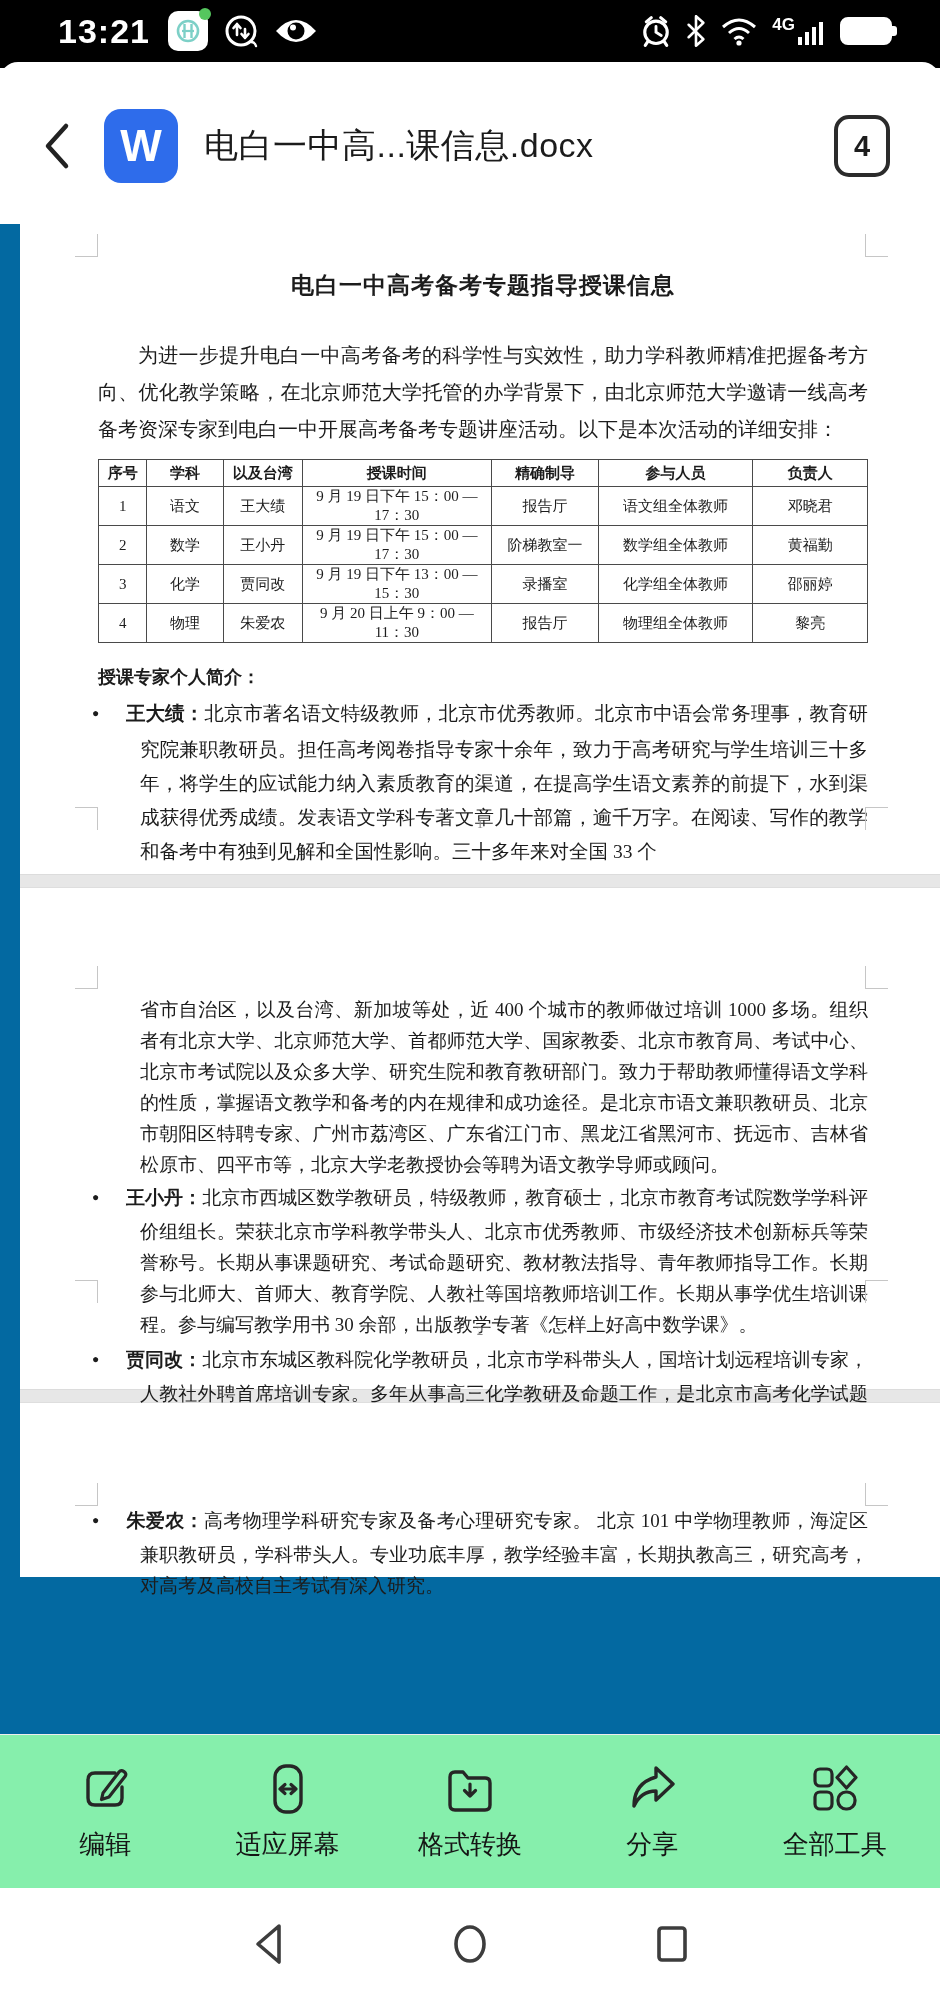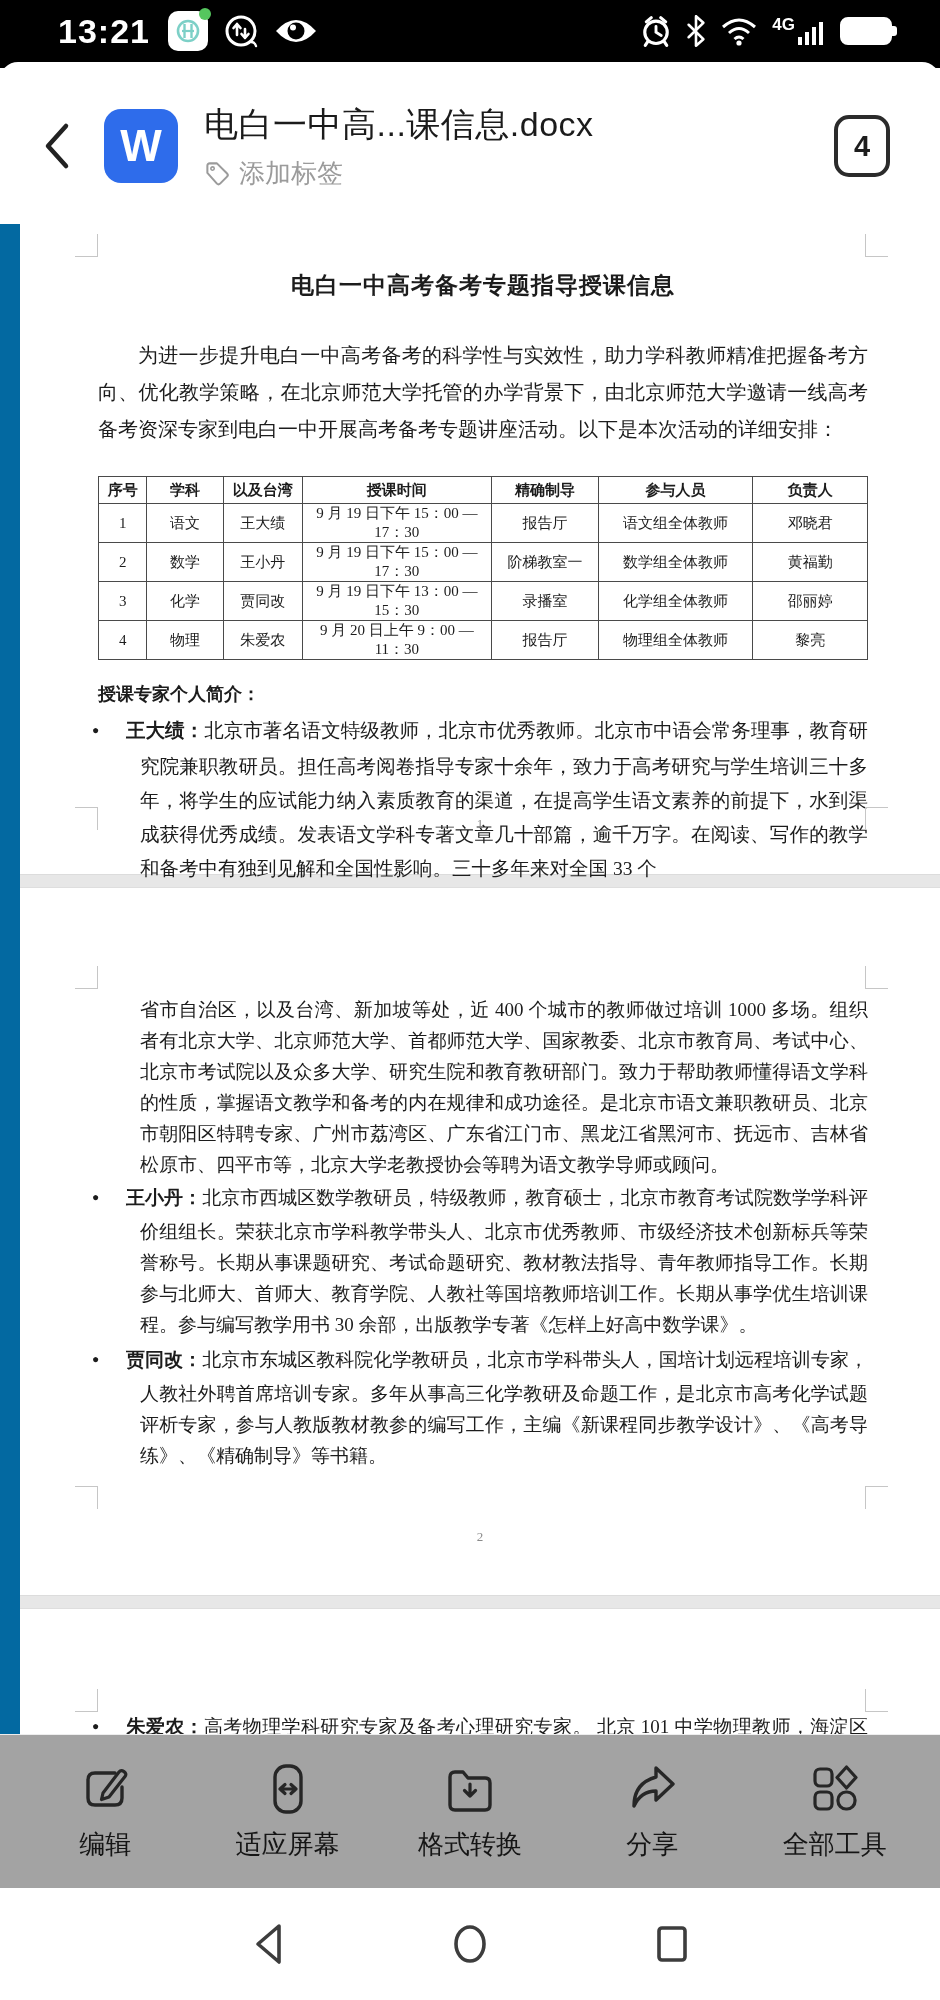--- a/index.html
+++ b/index.html
@@ -50,33 +50,33 @@
     font-family:"Liberation Serif","DejaVu Serif",serif;color:#1c1c1c;}
   .page-gap{height:12px;background:#e7e7e7;border-top:1px solid #dcdcdc;border-bottom:1px solid #dedede;}
   .page-inner{padding:0 72px 0 78px;}
   .mark{position:absolute;width:22px;height:22px;border:0 solid #c6c6c6;}
   .mark.tl{border-right-width:1px;border-bottom-width:1px;left:55px;}
   .mark.tr{border-left-width:1px;border-bottom-width:1px;right:52px;}
   .mark.bl{border-right-width:1px;border-top-width:1px;left:55px;}
   .mark.br{border-left-width:1px;border-top-width:1px;right:52px;}
   .doc-title{text-align:center;font-size:23px;font-weight:700;letter-spacing:1px;padding-top:46px;}
   .intro{font-size:20px;line-height:37px;text-align:justify;text-indent:2em;margin-top:24px;}
-  table.schedule{width:100%;border-collapse:collapse;margin-top:28px;font-size:15px;}
+  table.schedule{width:100%;border-collapse:collapse;margin-top:11px;font-size:15px;}
   table.schedule td,table.schedule th{border:1px solid #4a4a4a;text-align:center;height:26px;padding:0 2px;font-weight:normal;}
   table.schedule th{font-weight:700;}
   .bios-heading{font-size:18px;font-weight:700;margin-top:22px;font-family:"Liberation Sans",sans-serif;}
   .bio{font-size:19.5px;line-height:34px;text-align:justify;padding-left:42px;text-indent:-24px;margin-top:8px;}
   .bio .bullet{font-size:12px;display:inline-block;transform:translateY(-3px);margin-right:10px;}
   .bio b{font-weight:700;}
   .p2 .bio,.p3 .bio{line-height:31px;font-size:19px;}
   .continuation{font-size:19px;line-height:31px;text-align:justify;padding-left:42px;}
   .page-num{position:absolute;left:0;right:0;text-align:center;font-size:13px;color:#8a8a8a;}
   
   .toolbar{
-    height:153px;background:#a3a3a3;position:relative;z-index:5;box-shadow:0 -1px 0 #ededed;
+    height:153px;background:#86efac;position:relative;z-index:5;box-shadow:0 -1px 0 #ededed;
     display:flex;align-items:center;justify-content:space-around;padding:0 14px;
   }
   .tool-item{display:flex;flex-direction:column;align-items:center;gap:10px;width:160px;}
   .tool-item .tool-label{font-size:26px;color:#151515;}
   
   .navbar{height:112px;background:#fff;display:flex;align-items:center;justify-content:center;gap:160px;position:relative;z-index:5;}
   svg{display:block;}
 </style>
 </head>
 <body>
@@ -139,27 +139,20 @@
   <span class="back-btn">
     <svg width="34" height="52" viewBox="0 0 34 52">
       <polyline points="26,6 8,26 26,46" fill="none" stroke="#222" stroke-width="4.5" stroke-linecap="round" stroke-linejoin="round"></polyline>
     </svg>
   </span>
   <span class="w-icon" style="background:#2e6ceb">
     <span>W</span>
   </span>
   <div class="title-col">
     <div class="file-title">电白一中高...课信息.docx</div>
-    <div class="tag-row">
-      <svg width="27" height="27" viewBox="0 0 24 24">
-        <path d="M3 11.5 V5 a2 2 0 0 1 2-2 h6.5 l9 9 a2 2 0 0 1 0 2.8 l-6.2 6.2 a2 2 0 0 1 -2.8 0 Z" fill="none" stroke="#9b9b9b" stroke-width="1.8" stroke-linejoin="round"></path>
-        <circle cx="7.6" cy="7.6" r="1.5" fill="none" stroke="#9b9b9b" stroke-width="1.4"></circle>
-      </svg>
-      <span class="tag-label">添加标签</span>
-    </div>
   </div>
   <div class="hdr-spacer"></div>
   <span class="page-badge">
     <span>4</span>
   </span>
 </div>
 
 <div class="doc-area">
 
   <div class="page p1" style="height:650px">
@@ -229,21 +222,21 @@
       </tbody>
         </table>
       <div class="bios-heading">授课专家个人简介：</div>
       <p class="bio" style="margin-bottom:0"><span class="bullet">●</span><b>王大绩：</b><span>北京市著名语文特级教师，北京市优秀教师。北京市中语会常务理事，教育研究院兼职教研员。担任高考阅卷指导专家十余年，致力于高考研究与学生培训三十多年，将学生的应试能力纳入素质教育的渠道，在提高学生语文素养的前提下，水到渠成获得优秀成绩。发表语文学科专著文章几十部篇，逾千万字。在阅读、写作的教学和备考中有独到见解和全国性影响。三十多年来对全国 33 个</span></p>
     </div>
     <div class="page-num" style="bottom:42px">1</div>
   </div>
 
   <div class="page-gap"></div>
 
-  <div class="page p2" style="height:707px">
+  <div class="page p2" style="height:501px">
     <span class="mark tl" style="top:78px"></span>
       <span class="mark tr" style="top:78px"></span>
     <span class="mark bl" style="bottom:86px"></span>
       <span class="mark br" style="bottom:86px"></span>
     <div class="page-inner" style="padding-top:106px">
       <p class="continuation" style="margin:0">省市自治区，以及台湾、新加坡等处，近 400 个城市的教师做过培训 1000 多场。组织者有北京大学、北京师范大学、首都师范大学、国家教委、北京市教育局、考试中心、北京市考试院以及众多大学、研究生院和教育教研部门。致力于帮助教师懂得语文学科的性质，掌握语文教学和备考的内在规律和成功途径。是北京市语文兼职教研员、北京市朝阳区特聘专家、广州市荔湾区、广东省江门市、黑龙江省黑河市、抚远市、吉林省松原市、四平市等，北京大学老教授协会等聘为语文教学导师或顾问。</p>
       <p class="bio" style="margin-top:2px;margin-bottom:0"><span class="bullet">●</span><b>王小丹：</b><span>北京市西城区数学教研员，特级教师，教育硕士，北京市教育考试院数学学科评价组组长。荣获北京市学科教学带头人、北京市优秀教师、市级经济技术创新标兵等荣誉称号。长期从事课题研究、考试命题研究、教材教法指导、青年教师指导工作。长期参与北师大、首师大、教育学院、人教社等国培教师培训工作。长期从事学优生培训课程。参与编写教学用书 30 余部，出版教学专著《怎样上好高中数学课》。</span></p>
       <p class="bio" style="margin-top:4px;margin-bottom:0"><span class="bullet">●</span><b>贾同改：</b><span>北京市东城区教科院化学教研员，北京市学科带头人，国培计划远程培训专家，人教社外聘首席培训专家。多年从事高三化学教研及命题工作，是北京市高考化学试题评析专家，参与人教版教材教参的编写工作，主编《新课程同步教学设计》、《高考导练》、《精确制导》等书籍。</span></p>
     </div>
     <div class="page-num" style="bottom:50px">2</div>

